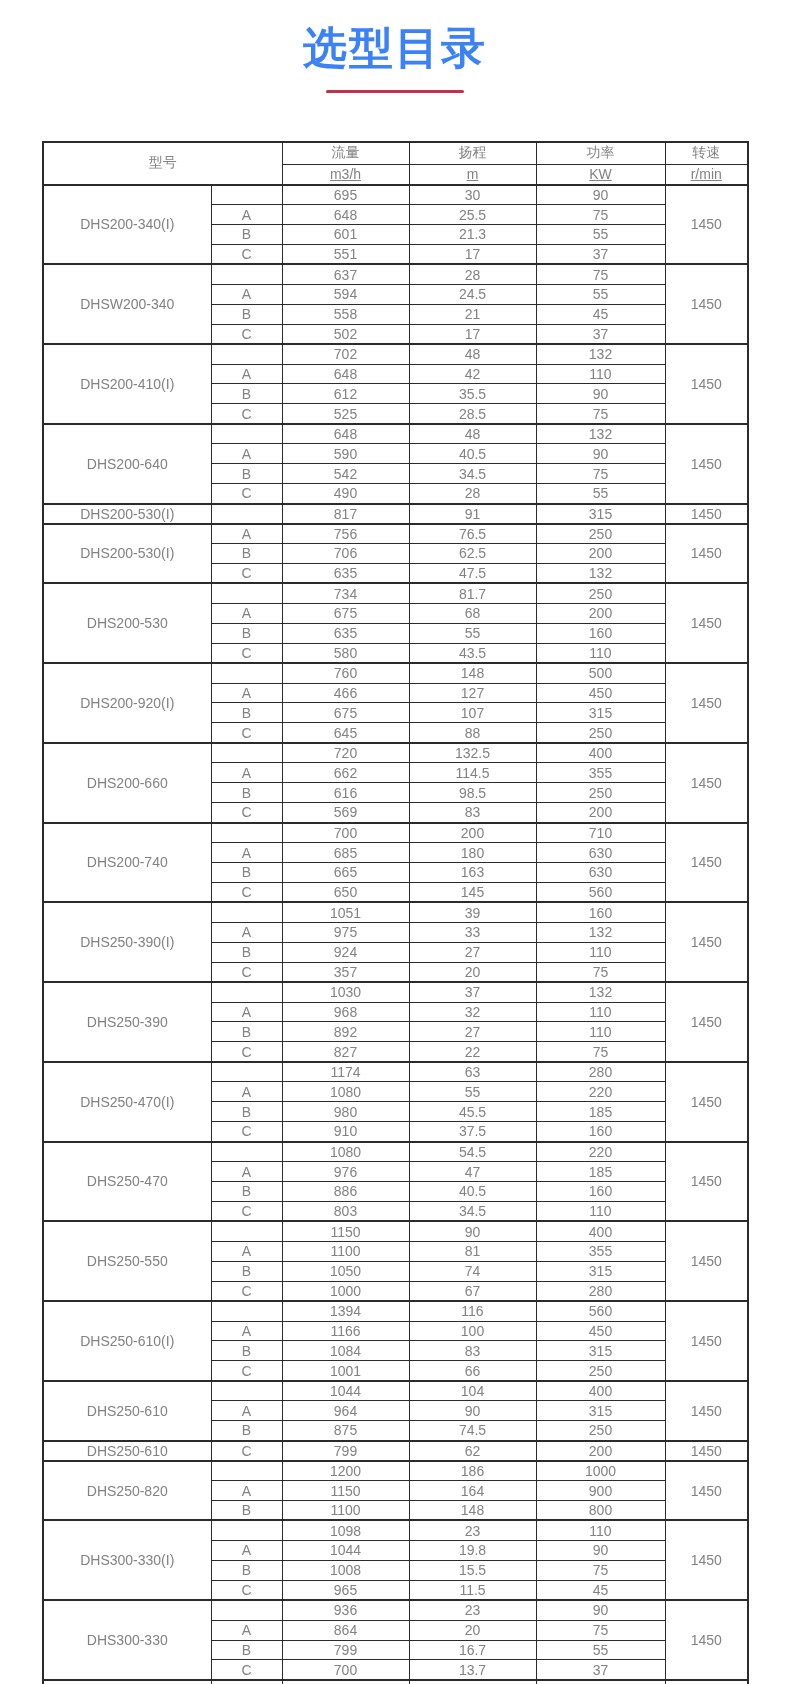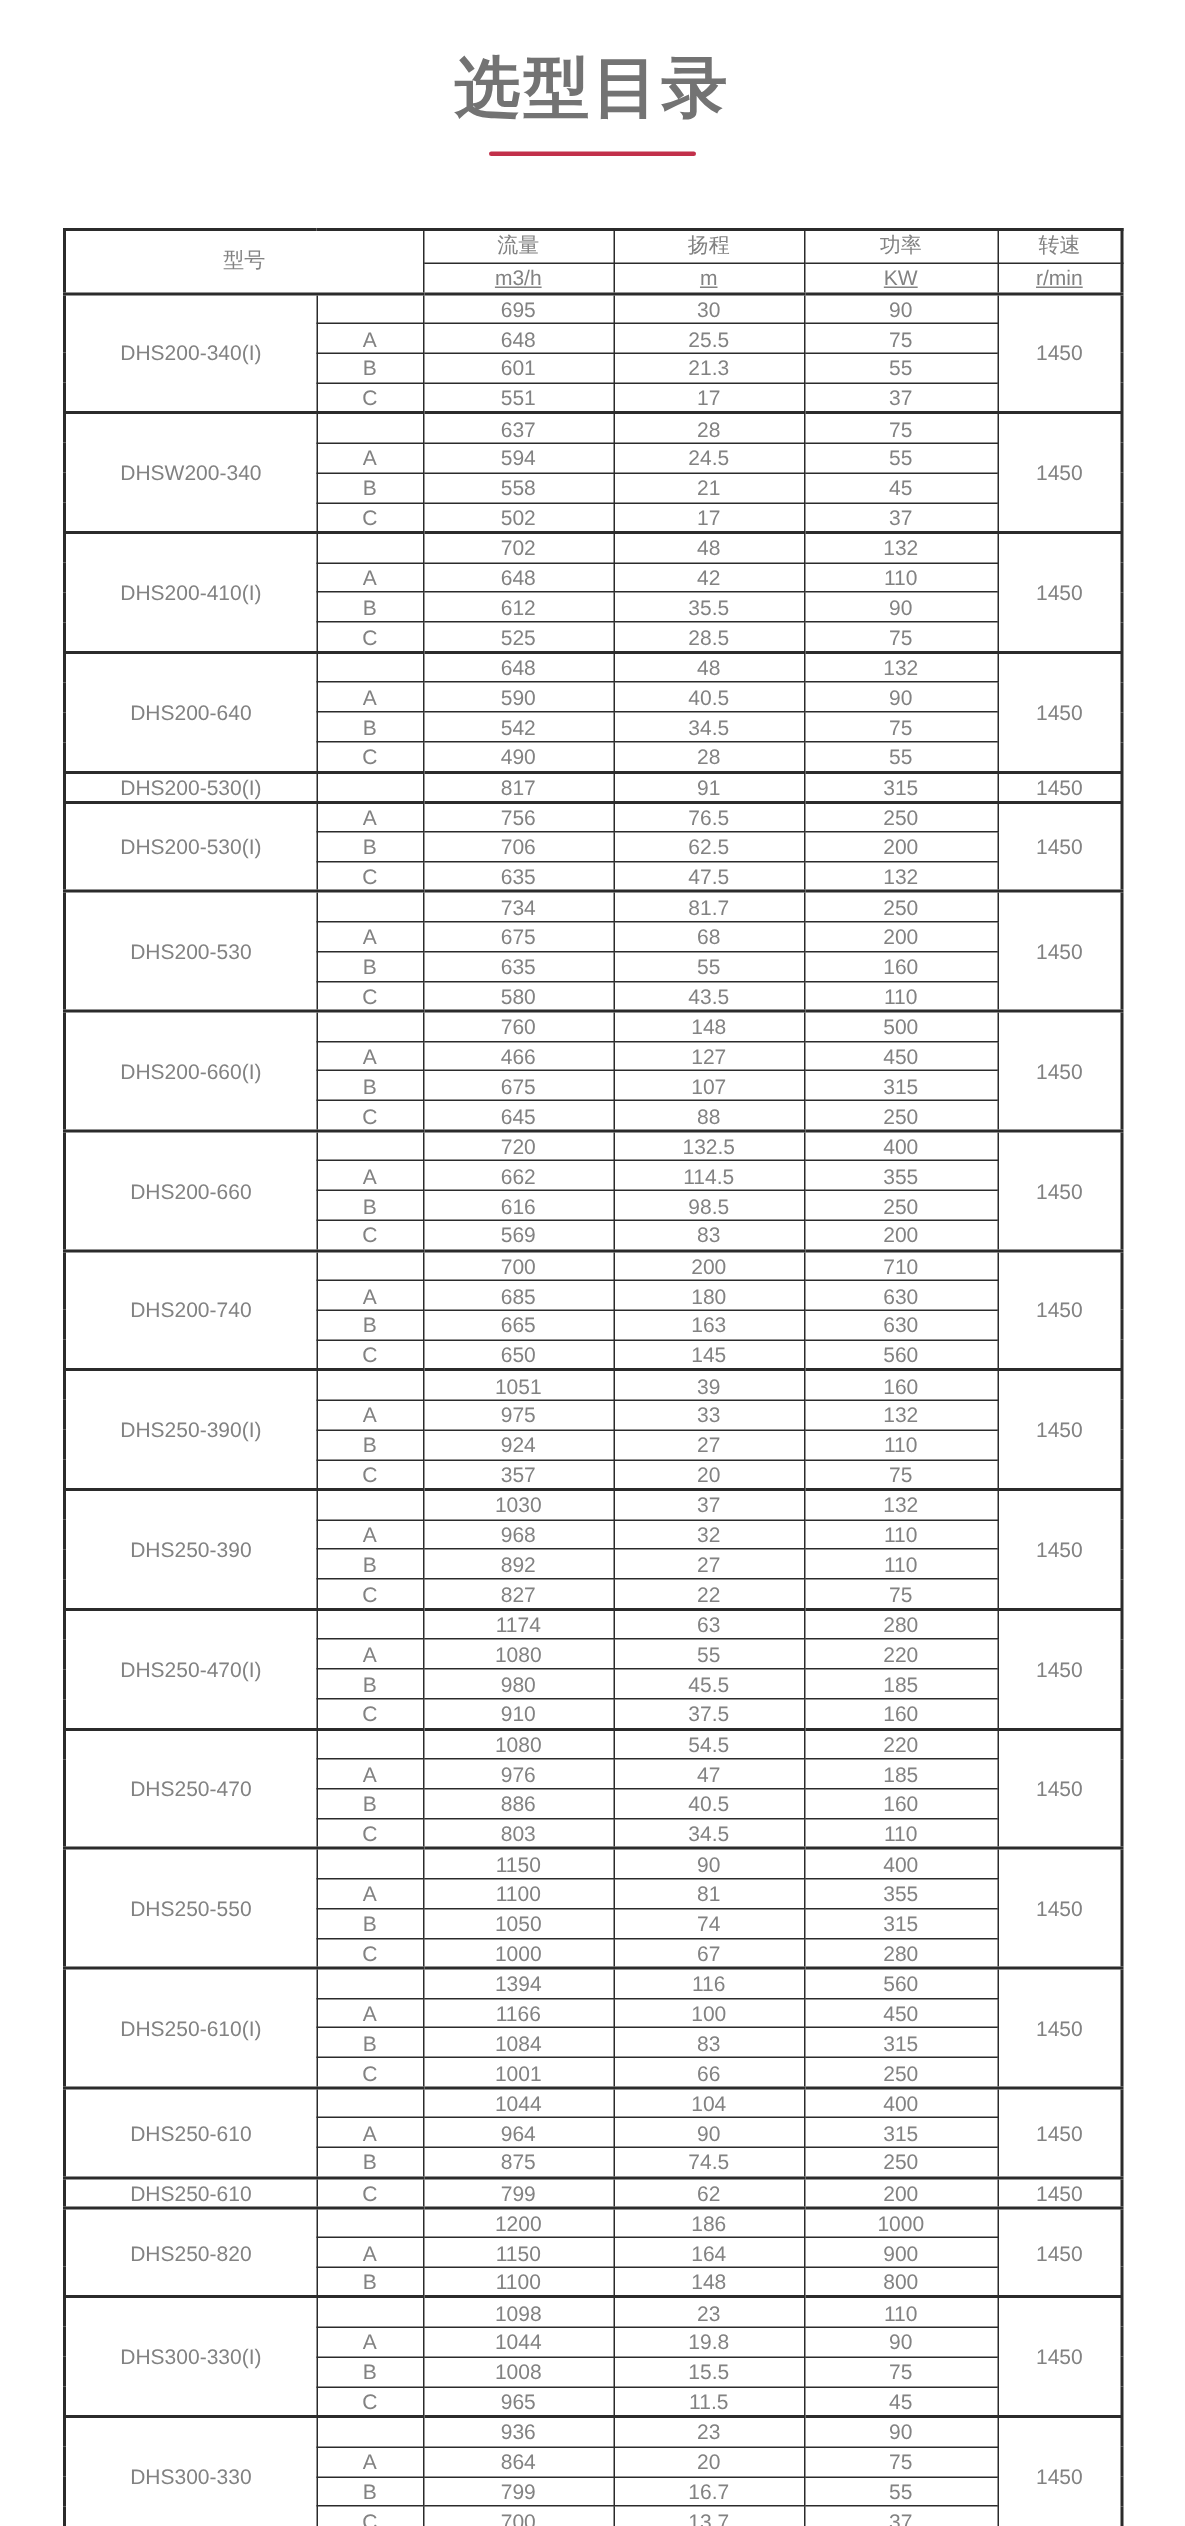--- a/index.html
+++ b/index.html
@@ -5,26 +5,26 @@
   * { box-sizing: border-box; }
   html, body { margin: 0; padding: 0; }
   body {
     width: 790px;
     height: 1684px;
     overflow: hidden;
     background: #ffffff;
     font-family: "Liberation Sans", sans-serif;
   }
   .page-title {
-    margin: 14px;
+    margin: 3px;
     padding-top: 20px;
     text-align: center;
     font-size: 44px;
     font-weight: 900;
-    color: #737373;
+    color: #3b82f6;
     letter-spacing: 2px;
     line-height: 1.15;
   }
   .title-divider {
     width: 138px;
     height: 3px;
     margin: 16px auto 0 auto;
     background: #c2304a;
     border-radius: 2px;
   }
@@ -236,21 +236,21 @@
         <td>55</td>
         <td>160</td>
       </tr>
       <tr>
         <td>C</td>
         <td>580</td>
         <td>43.5</td>
         <td>110</td>
       </tr>
       <tr class="group-start">
-        <td rowspan="4">DHS200-660(I)</td>
+        <td rowspan="4">DHS200-920(I)</td>
         <td></td>
         <td>760</td>
         <td>148</td>
         <td>500</td>
         <td rowspan="4">1450</td>
       </tr>
       <tr>
         <td>A</td>
         <td>466</td>
         <td>127</td>

